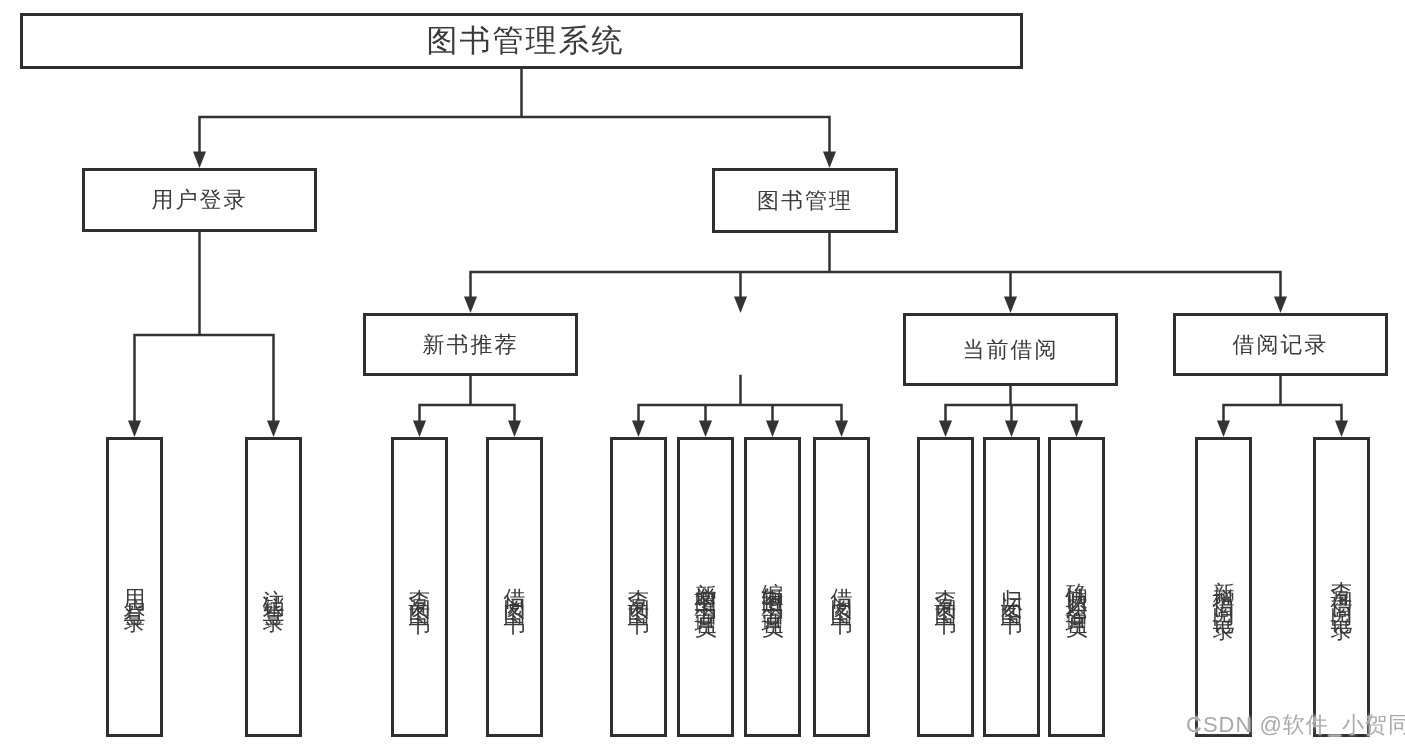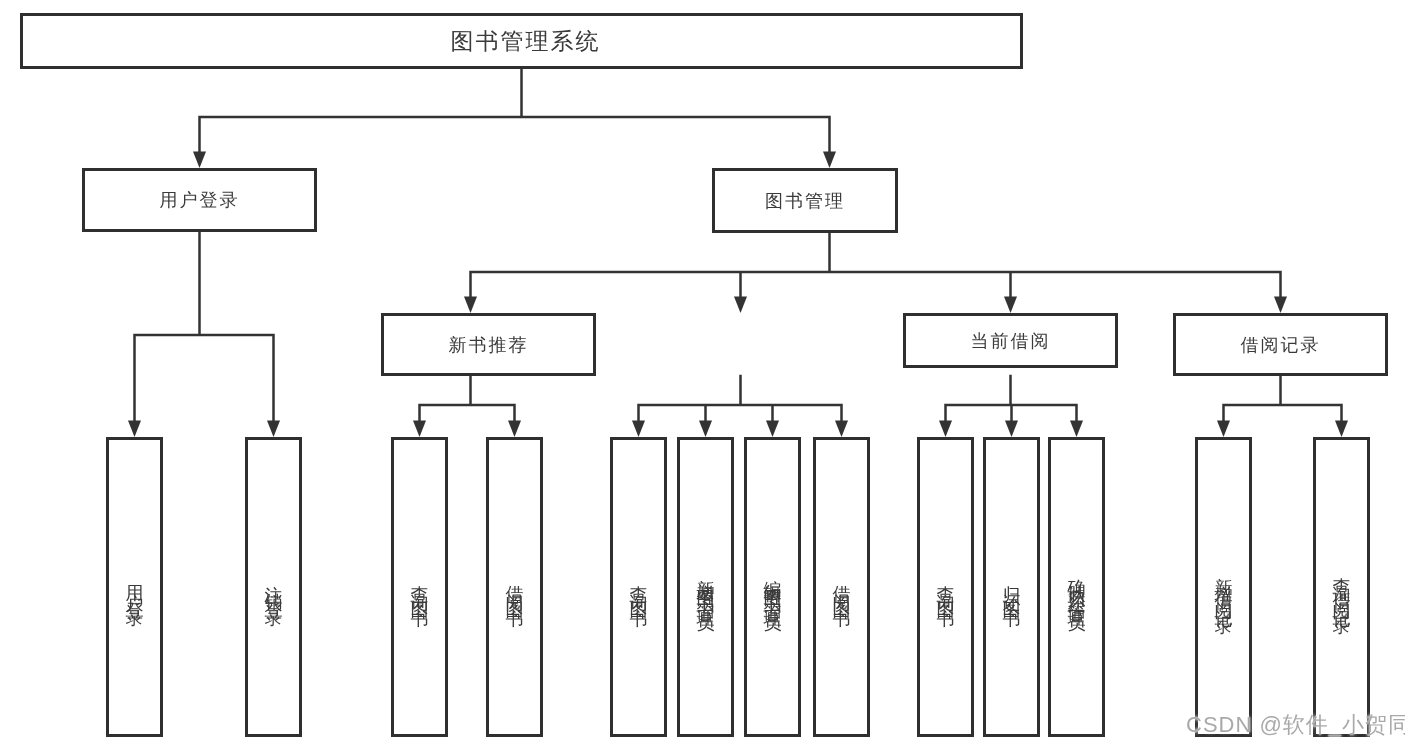--- a/index.html
+++ b/index.html
@@ -22,26 +22,26 @@
   }
   .node {
     position: absolute;
     box-sizing: border-box;
     border: 3px solid #2f2f2f;
     background: #ffffff;
     display: flex;
     align-items: center;
     justify-content: center;
     color: #3a3a3a;
-    font-size: 18px;
+    font-size: 22px;
     letter-spacing: 2px;
     z-index: 1;
     white-space: nowrap;
   }
-  .node.root { font-size: 23px; padding-left: 8px; }
+  .node.root { font-size: 31px; padding-left: 8px; }
   .node.vtext {
     writing-mode: vertical-rl;
     text-orientation: mixed;
     letter-spacing: 8px;
     line-height: 1;
     white-space: normal;
     overflow: hidden;
   }
   .watermark {
     position: absolute;
@@ -98,22 +98,22 @@
       <polygon points="1223.5,437 1217,420.5 1230,420.5"></polygon>
       <polygon points="1341.5,437 1335,420.5 1348,420.5"></polygon>
     </g>
   </svg>
 
   <div class="node root" style="left:20px; top:13px; width:1003px; height:56px;">图书管理系统</div>
 
   <div class="node" style="left:82px; top:168px; width:235px; height:64px;">用户登录</div>
   <div class="node" style="left:712px; top:168px; width:186px; height:65px;">图书管理</div>
 
-  <div class="node" style="left:363px; top:313px; width:215px; height:63px;margin-left:18px;">新书推荐</div>
-  <div class="node" style="left:903px; top:313px; width:215px; height:55px;">当前借阅</div>
+  <div class="node" style="left:363px; top:313px; width:215px; height:63px;">新书推荐</div>
+  <div class="node" style="left:903px; top:313px; width:215px; height:73px;">当前借阅</div>
   <div class="node" style="left:1173px; top:313px; width:215px; height:63px;">借阅记录</div>
 
   <div class="node vtext" style="left:106px; top:437px; width:57px; height:300px;">用户登录</div>
   <div class="node vtext" style="left:245px; top:437px; width:57px; height:300px;">注销登录</div>
 
   <div class="node vtext" style="left:391px; top:437px; width:57px; height:300px;">查询图书</div>
   <div class="node vtext" style="left:486px; top:437px; width:57px; height:300px;">借阅图书</div>
 
   <div class="node vtext" style="left:610px; top:437px; width:57px; height:300px;">查询图书</div>
   <div class="node vtext" style="left:677px; top:437px; width:57px; height:300px; letter-spacing:5px;">新增图书（管理员）</div>

